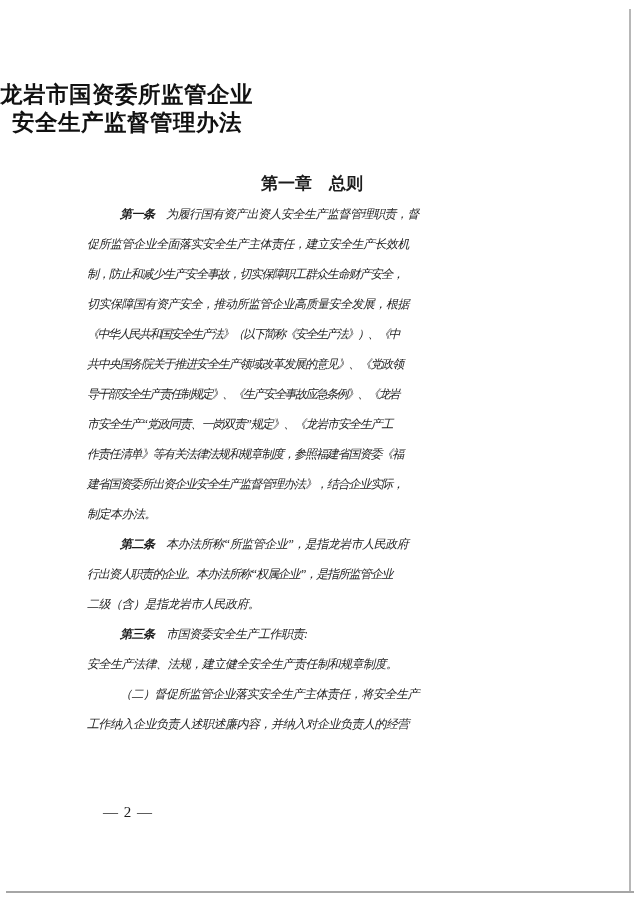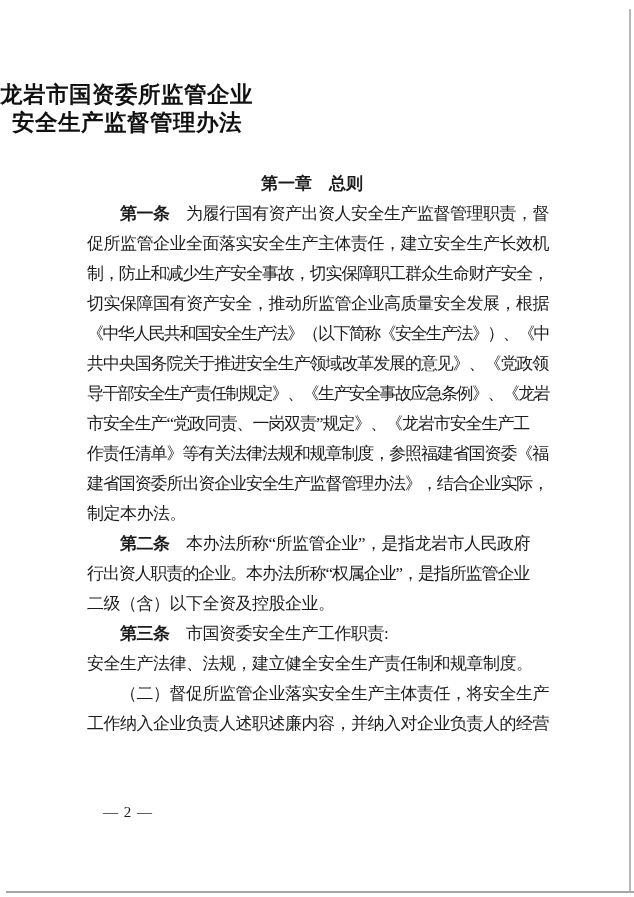--- a/index.html
+++ b/index.html
@@ -39,23 +39,24 @@
   }
   .body-block {
     position: absolute;
     top: 199px;
     left: 87px;
     width: 480px;
   }
   .line {
     height: 30px;
     line-height: 30px;
-    font-size: 17px;
+    font-size: 12px;
     letter-spacing: -0.5px;
     white-space: nowrap;
+    font-style: italic;
   }
   .line.t1 { letter-spacing: -1.1px; }
   .line.t2 { letter-spacing: -1.6px; }
   .line.indent { text-indent: 33px; }
   .line b { font-weight: bold; }
   .page-number {
     position: absolute;
     top: 804px;
     left: 103px;
     font-size: 15px;
@@ -97,21 +98,21 @@
     <div class="line"><span>切实保障国有资产安全，推动所监管企业高质量安全发展，根据</span></div>
     <div class="line t2"><span>《中华人民共和国安全生产法》（以下简称《安全生产法》）、《中</span></div>
     <div class="line t1"><span>共中央国务院关于推进安全生产领域改革发展的意见》、《党政领</span></div>
     <div class="line t2"><span>导干部安全生产责任制规定》、《生产安全事故应急条例》、《龙岩</span></div>
     <div class="line t1"><span>市安全生产“党政同责、一岗双责”规定》、《龙岩市安全生产工</span></div>
     <div class="line t1"><span>作责任清单》等有关法律法规和规章制度，参照福建省国资委《福</span></div>
     <div class="line t1"><span>建省国资委所出资企业安全生产监督管理办法》，结合企业实际，</span></div>
     <div class="line"><span>制定本办法。</span></div>
     <div class="line indent"><b>第二条</b><span>　本办法所称“所监管企业”，是指龙岩市人民政府</span></div>
     <div class="line t1"><span>行出资人职责的企业。本办法所称“权属企业”，是指所监管企业</span></div>
-    <div class="line"><span>二级（含）以下全资及控股企业。</span></div>
+    <div class="line"><span>二级（含）是指龙岩市人民政府。</span></div>
     <div class="line indent"><b>第三条</b><span>　市国资委安全生产工作职责:</span></div>
     <div class="line"><span>安全生产法律、法规，建立健全安全生产责任制和规章制度。</span></div>
     <div class="line indent"><span>（二）督促所监管企业落实安全生产主体责任，将安全生产</span></div>
     <div class="line"><span>工作纳入企业负责人述职述廉内容，并纳入对企业负责人的经营</span></div>
   </div>
 
   <div class="page-number">— 2 —</div>
 
   <div class="edge-right"></div>
   <div class="edge-bottom"></div>

